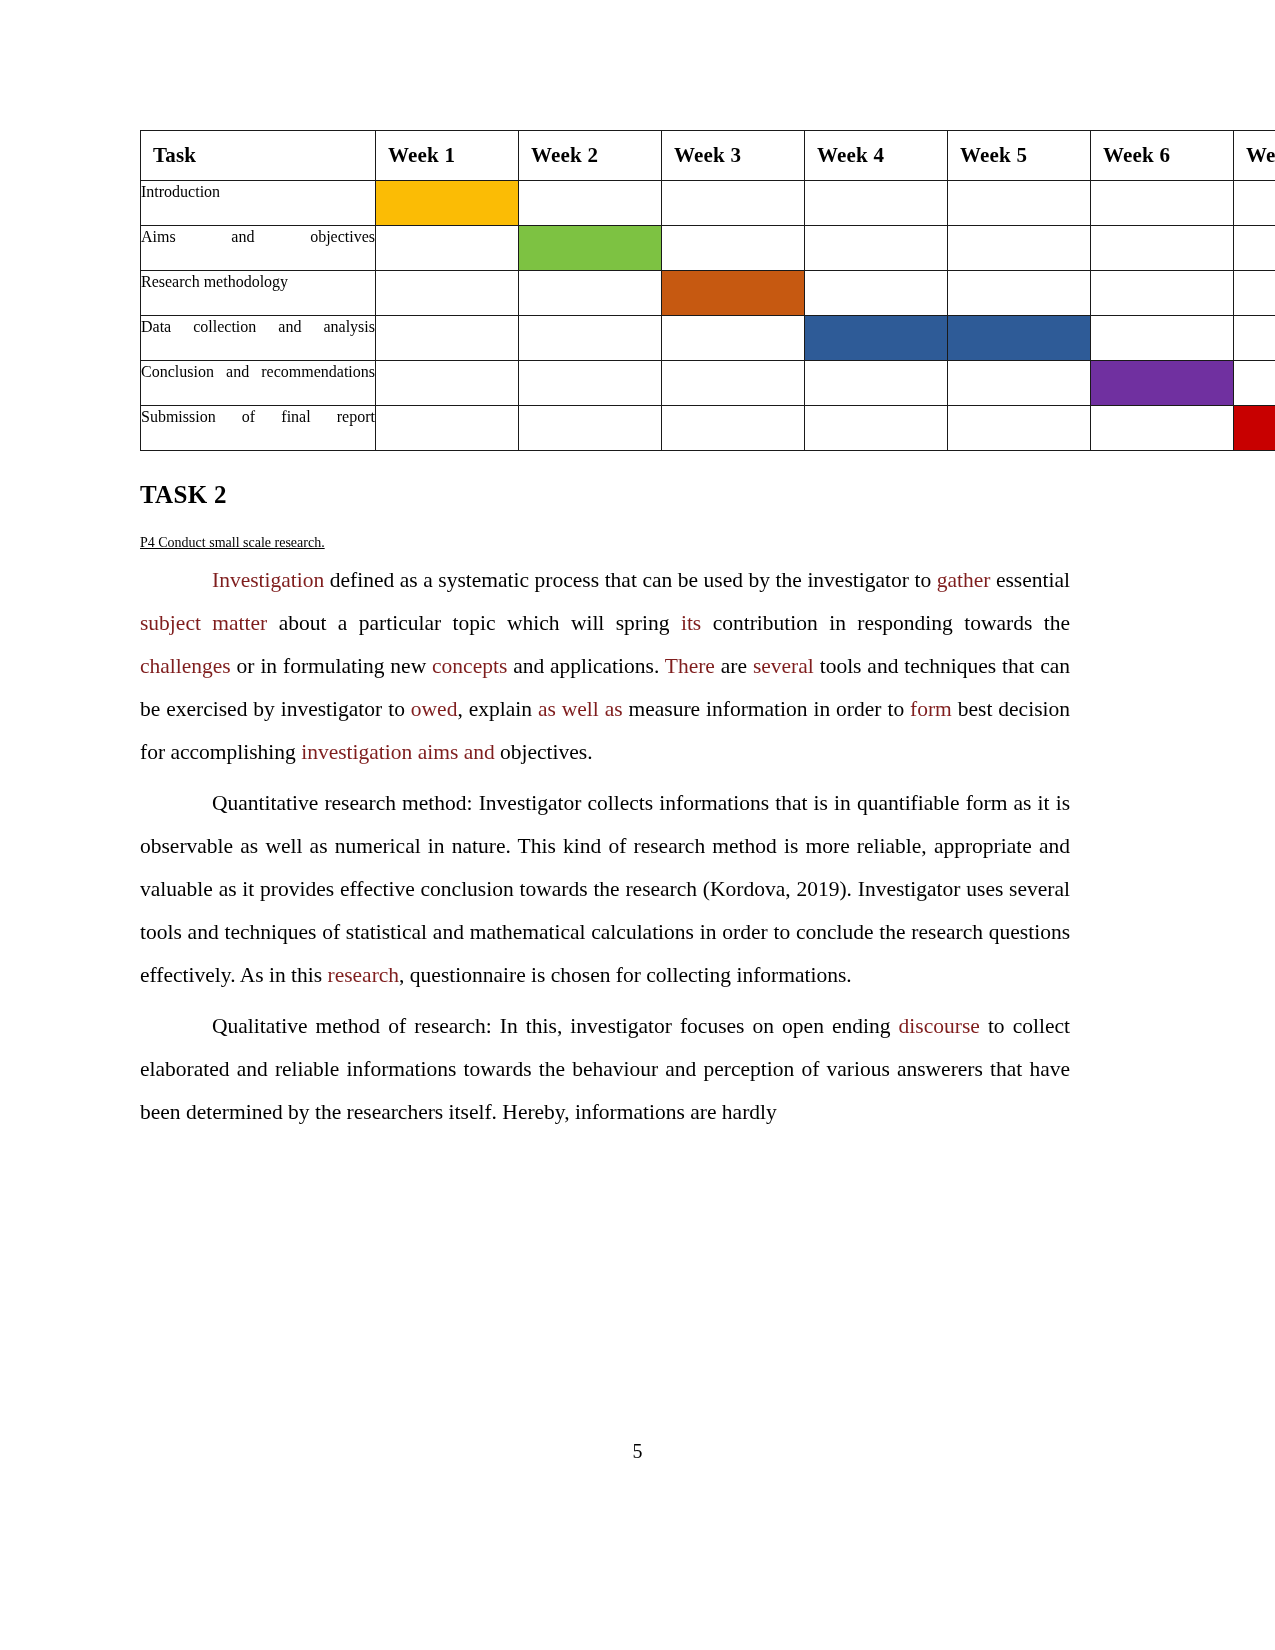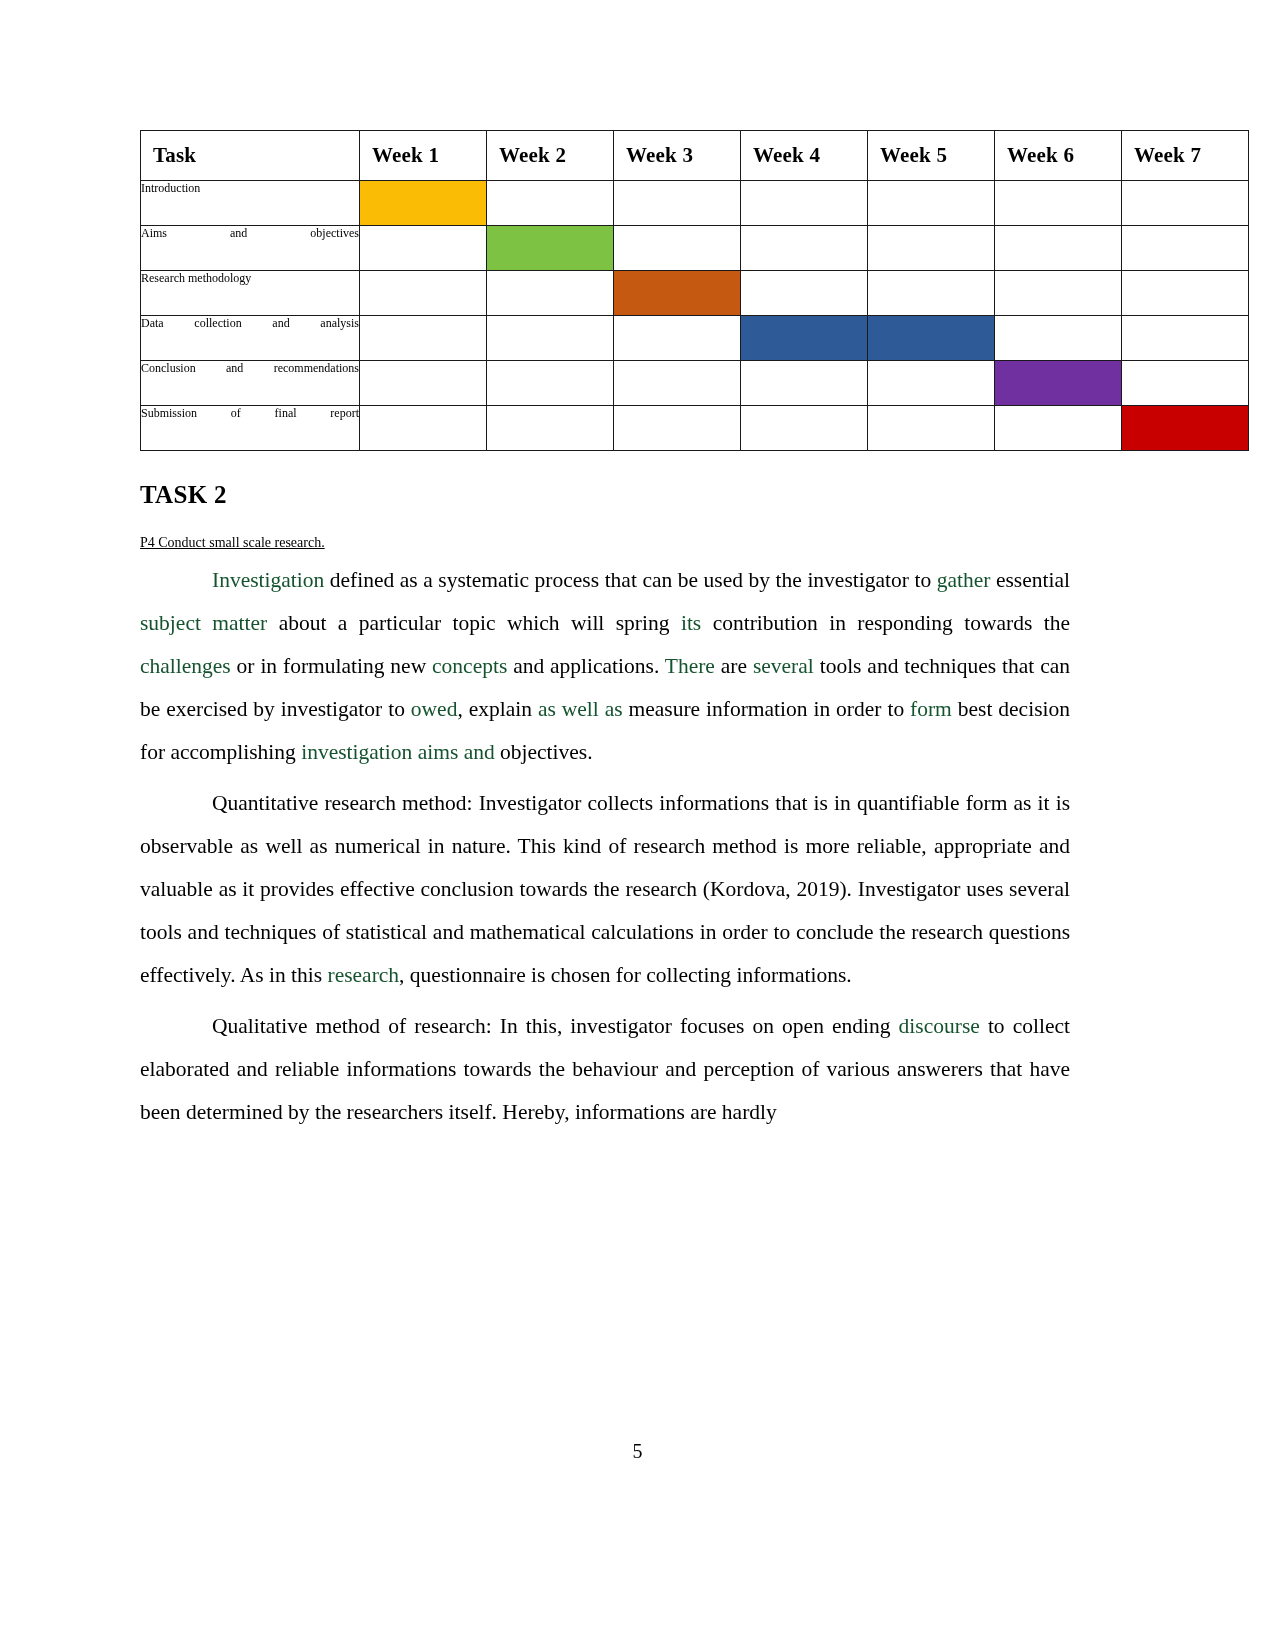--- a/index.html
+++ b/index.html
@@ -38,27 +38,27 @@
   }
   table.gantt td, table.gantt th {
     border: 1.5px solid #1a1a1a;
     padding: 0;
     vertical-align: top;
   }
   table.gantt th {
     font-weight: bold;
     font-size: 21px;
     text-align: left;
-    padding: 12px 10px 12px 12px;
+    padding: 12px 26px 12px 12px;
     letter-spacing: 0.2px;
   }
   th.task-head { width: 196px; }
   th.week-head { width: 104px; text-align: center; padding-left: 0; padding-right: 0;}
   td.task-cell {
-    font-size: 12px;
+    font-size: 16px;
     padding: 9px 10px 9px 14px;
     line-height: 1.32;
     text-align: justify;
     text-align-last: justify;
     height: 44px;
     margin-top: 14px;
   }
   td.task-cell.one-line {
     text-align: left;
     text-align-last: left;
@@ -77,21 +77,21 @@
     margin: 26px 0 0 0;
     text-decoration: underline;
   }
   p.body {
     font-size: 21.5px;
     line-height: 2.0;
     margin: 8px 0 0 0;
     text-align: justify;
     text-indent: 72px;
   }
-  .hl { color: #14532d; }
+  .hl { color: #7f1d1d; }
   .b { font-weight: normal; }
 
   .page-number {
     position: absolute;
     left: 0;
     right: 0;
     top: 1440px;
     text-align: center;
     font-size: 20px;
   }

